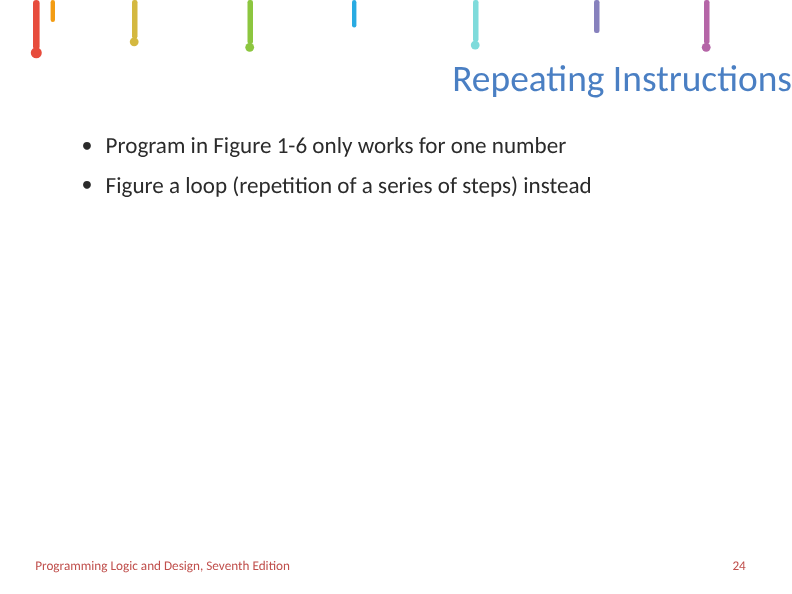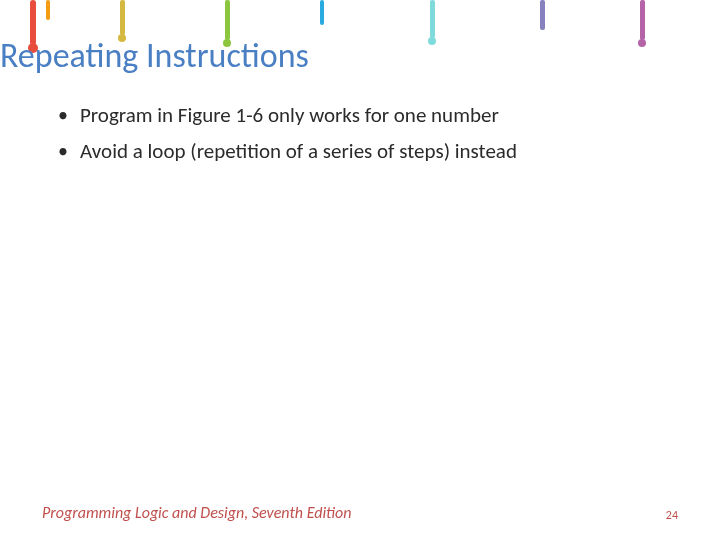--- a/index.html
+++ b/index.html
@@ -14,31 +14,32 @@
   .drips {
     position: absolute;
     top: 0; left: 0;
     width: 720px;
     height: 70px;
     z-index: 0;
   }
   .title {
     position: relative;
     z-index: 1;
-    text-align: left;
+    text-align: right;
     color: #4a7fc3;
     font-size: 34px;
     font-weight: 400;
-    padding-top: 35px;
+    padding-top: 52px;
     padding-bottom: 15px;
   }
   .content {
     position: relative;
     z-index: 1;
     padding: 10px 55px 0 80px;
+    margin-left: 16px;
   }
   .content ul {
     list-style: none;
   }
   .content li {
     position: relative;
     font-size: 21px;
     color: #2b2b2b;
     line-height: 1.4;
     margin-bottom: 7px;
@@ -48,24 +49,23 @@
     content: "•";
     position: absolute;
     left: -22px;
     top: 0;
     font-size: 20px;
     color: #2b2b2b;
   }
   .footer-left {
     position: absolute;
     bottom: 18px;
-    left: 42px;
-    font-size: 16px;
+    left: 32px;
+    font-size: 12px;
     color: #c0504d;
-    font-style: italic;
   }
   .footer-right {
     position: absolute;
     bottom: 18px;
     right: 42px;
     font-size: 12px;
     color: #c0504d;
     margin-top: 16px;
   }
   .bold { font-weight: normal; }
@@ -87,18 +87,18 @@
   <rect x="540" y="0" width="5" height="30" fill="#8781bd" rx="2"></rect>
   <rect x="640" y="0" width="5" height="40" fill="#b565a7" rx="2"></rect>
   <circle cx="642" cy="43" r="4" fill="#b565a7"></circle>
 </svg>
 
 <h1 class="title">Repeating Instructions</h1>
 
 <div class="content">
   <ul>
     <li>Program in Figure 1-6 only works for one number</li>
-    <li><span>Avoid a </span><span class="bold">loop</span><span> (repetition of a series of steps) instead</span></li>
+    <li><span>Figure a </span><span class="bold">loop</span><span> (repetition of a series of steps) instead</span></li>
   </ul>
 </div>
 
 <div class="footer-left">Programming Logic and Design, Seventh Edition</div>
 <div class="footer-right">24</div>
 
 </body></html>

